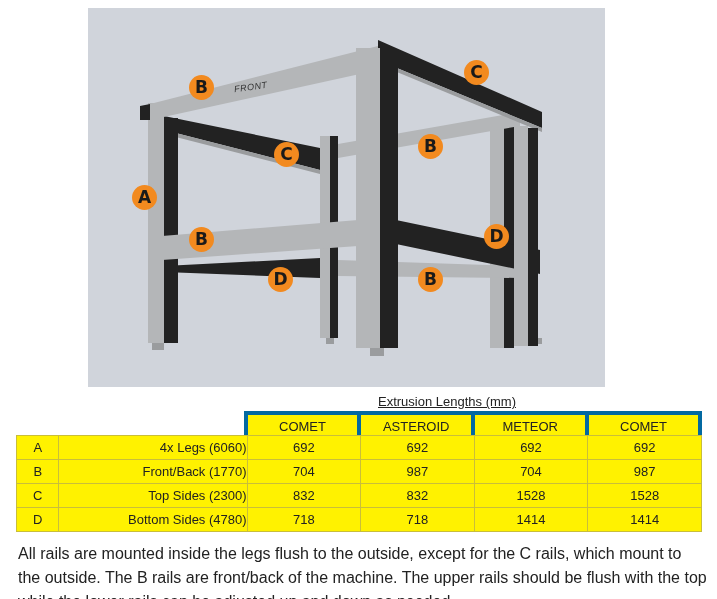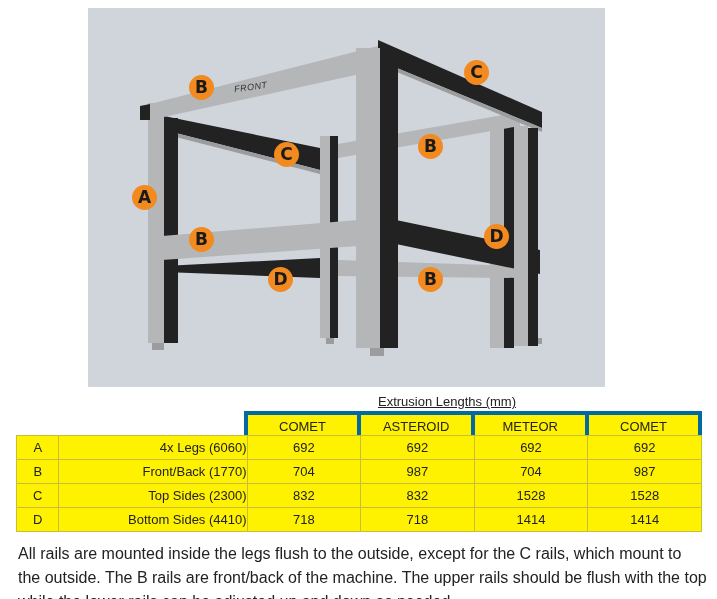--- a/index.html
+++ b/index.html
@@ -109,21 +109,21 @@
   <tr>
     <td class="code">C</td>
     <td class="desc">Top Sides (2300)</td>
     <td class="val">832</td>
     <td class="val">832</td>
     <td class="val">1528</td>
     <td class="val">1528</td>
   </tr>
   <tr>
     <td class="code">D</td>
-    <td class="desc">Bottom Sides (4410)</td>
+    <td class="desc">Bottom Sides (4780)</td>
     <td class="val">718</td>
     <td class="val">718</td>
     <td class="val">1414</td>
     <td class="val">1414</td>
   </tr>
 </tbody>
   </table>
 
 <div id="footnote">All rails are mounted inside the legs flush to the outside, except for the C rails, which mount to the outside. The B rails are front/back of the machine. The upper rails should be flush with the top while the lower rails can be adjusted up and down as needed.</div>
 

